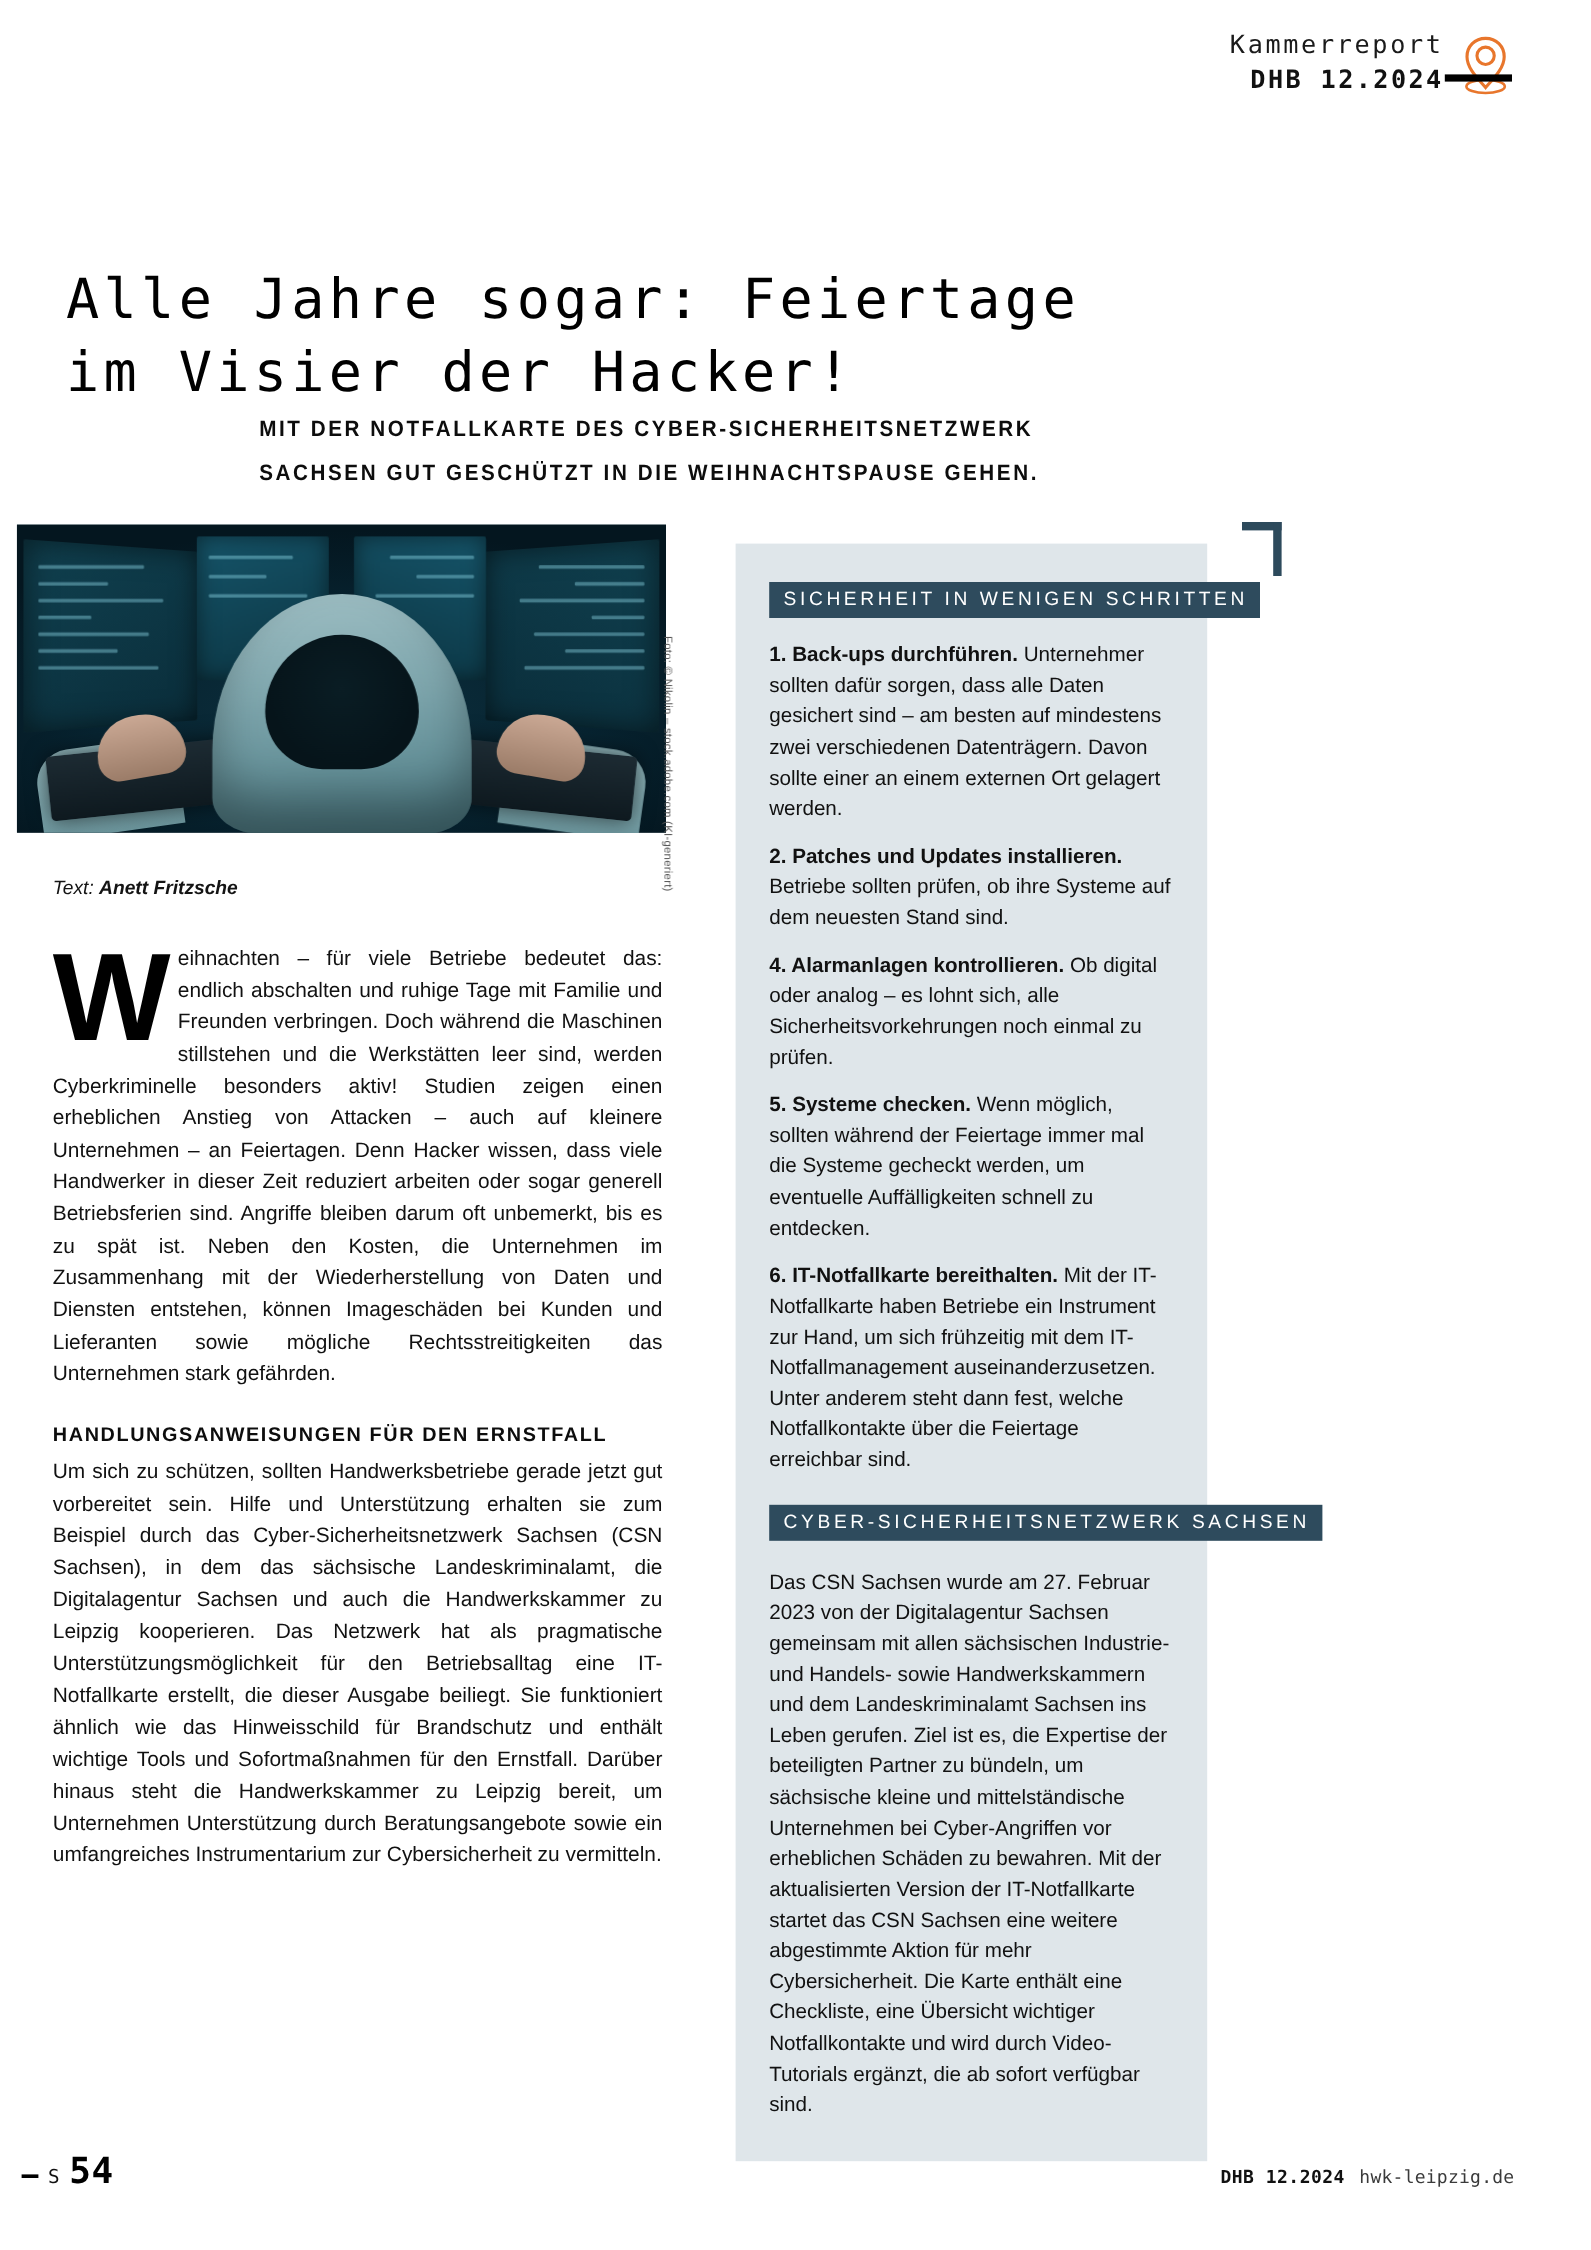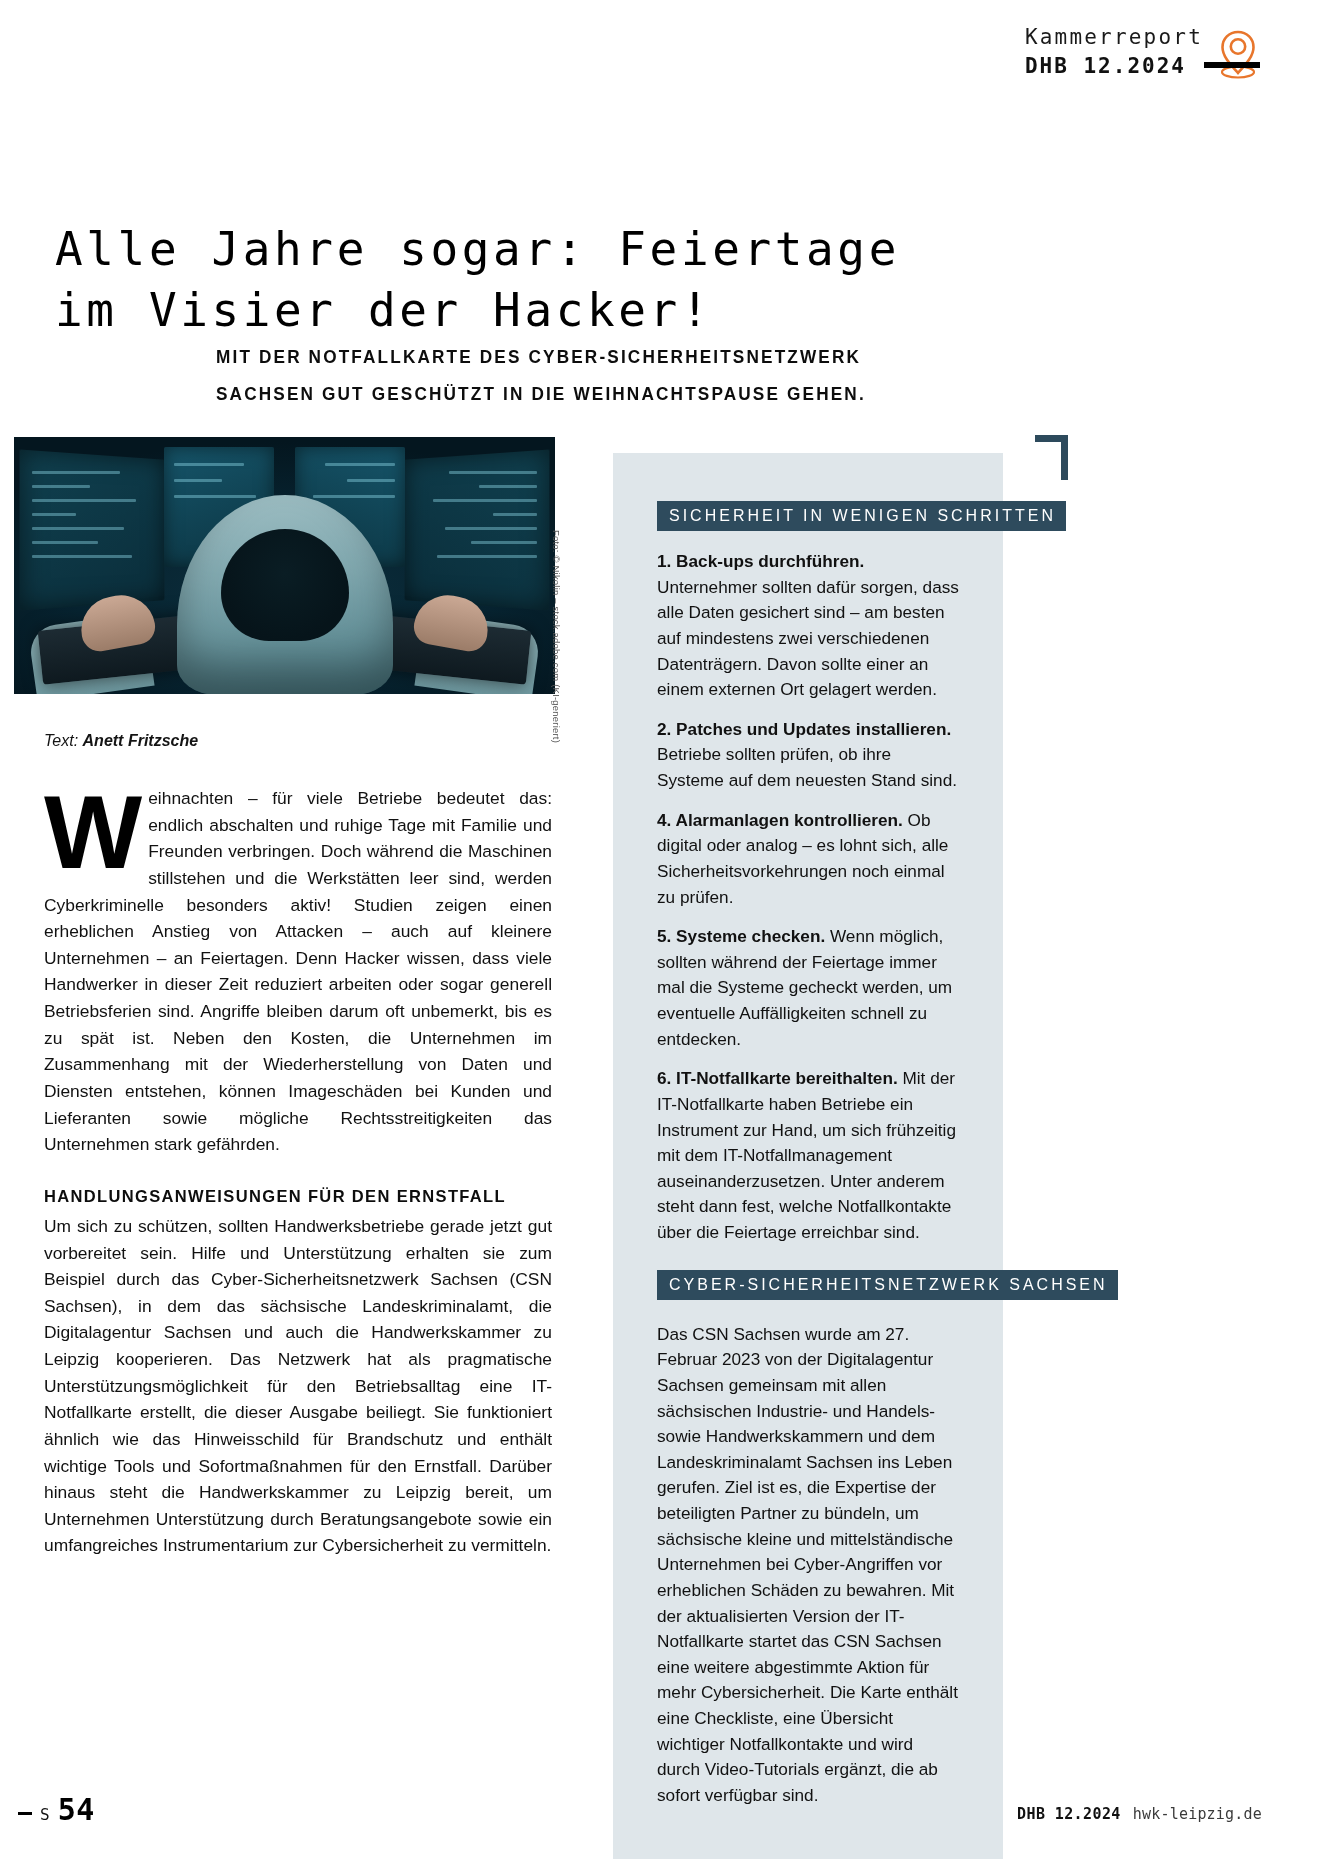--- a/index.html
+++ b/index.html
@@ -20,20 +20,21 @@
   
   .page-header {
     position: absolute;
     top: 22px;
     right: 66px;
     display: flex;
     align-items: flex-start;
     gap: 0;
   }
   .header-text {
+    text-align: right;
     line-height: 1.12;
     padding-top: 4px;
   }
   .header-kammerreport {
     font-family: "DejaVu Sans Mono", monospace;
     font-size: 21px;
     letter-spacing: 2.2px;
     color: #1a1a1a;
     white-space: nowrap;
   }
@@ -254,23 +255,23 @@
     letter-spacing: .1px;
     text-align: left;
     color: #111111;
   }
 
   
   .sidebar {
     position: absolute;
     left: 613px;
     top: 453px;
-    width: 358px;
+    width: 393px;
     background: #dfe6ea;
-    padding: 16px;
+    padding: 0;
   }
   .corner-bracket {
     position: absolute;
     left: 1035px;
     top: 435px;
     width: 26px;
     height: 38px;
     border-top: 7px solid #2d4a5c;
     border-right: 7px solid #2d4a5c;
   }

